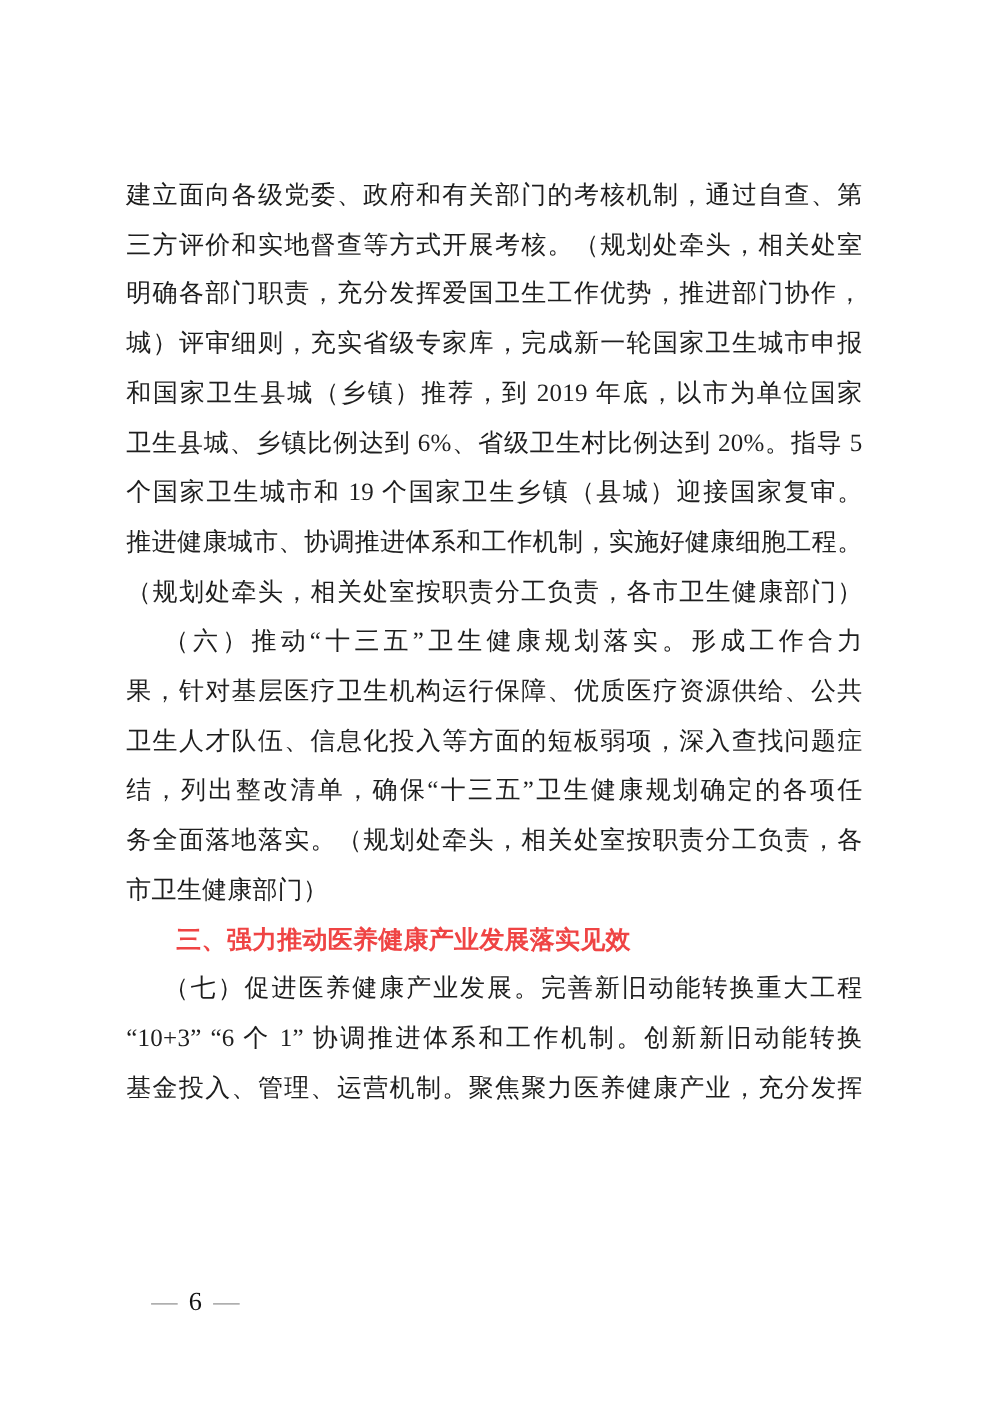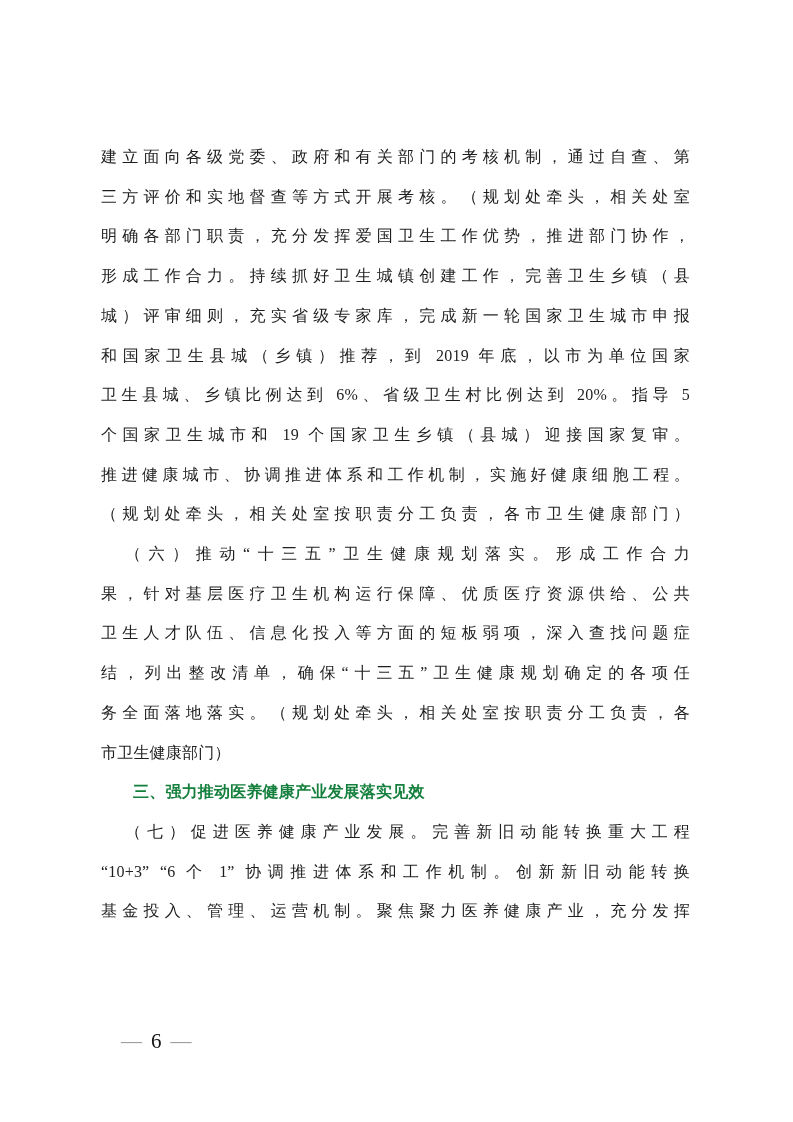--- a/index.html
+++ b/index.html
@@ -10,42 +10,42 @@
     overflow: hidden;
     font-family: "Liberation Serif", "DejaVu Serif", serif;
   }
   .page {
     position: absolute; inset: 0;
     background: #ffffff;
   }
   .text-block {
     position: absolute;
     left: 101px; top: 137px; width: 589px;
-    font-size: 16px;
+    font-size: 20px;
     line-height: 39.7px;
     color: #1e1e1e;
     letter-spacing: 0.2px;
   }
   .line {
     text-align: justify;
     text-align-last: justify;
     text-justify: inter-character;
   }
   .line.pend {           
     text-align-last: left;
   }
   .line.ind {            
     text-indent: 1.5em;
   }
   .heading {
     font-family: "Liberation Sans", "DejaVu Sans", sans-serif;
     font-weight: 700;
     text-indent: 2em;
     text-align: left;
-    color: #15803d;
+    color: #ef4444;
   }
   .page-footer {
     position: absolute;
     left: 121px; top: 1028px;
     font-size: 21px;
     line-height: 27px;
     color: #141414;
     white-space: nowrap;
   }
   .page-footer .dash { color: #999999; }
@@ -53,21 +53,20 @@
 </style>
 </head>
 <body>
 
 <div class="page">
 
   <div class="text-block">
     <div class="line">建立面向各级党委、政府和有关部门的考核机制，通过自查、第</div>
     <div class="line">三方评价和实地督查等方式开展考核。（规划处牵头，相关处室</div>
     <div class="line">明确各部门职责，充分发挥爱国卫生工作优势，推进部门协作，</div>
-    <div class="line">形成工作合力。持续抓好卫生城镇创建工作，完善卫生乡镇（县</div>
     <div class="line">城）评审细则，充实省级专家库，完成新一轮国家卫生城市申报</div>
     <div class="line">和国家卫生县城（乡镇）推荐，到 2019 年底，以市为单位国家</div>
     <div class="line">卫生县城、乡镇比例达到 6%、省级卫生村比例达到 20%。指导 5</div>
     <div class="line">个国家卫生城市和 19 个国家卫生乡镇（县城）迎接国家复审。</div>
     <div class="line">推进健康城市、协调推进体系和工作机制，实施好健康细胞工程。</div>
     <div class="line">（规划处牵头，相关处室按职责分工负责，各市卫生健康部门）</div>
     <div class="line ind">（六）推动“十三五”卫生健康规划落实。形成工作合力</div>
     <div class="line">果，针对基层医疗卫生机构运行保障、优质医疗资源供给、公共</div>
     <div class="line">卫生人才队伍、信息化投入等方面的短板弱项，深入查找问题症</div>
     <div class="line">结，列出整改清单，确保“十三五”卫生健康规划确定的各项任</div>

